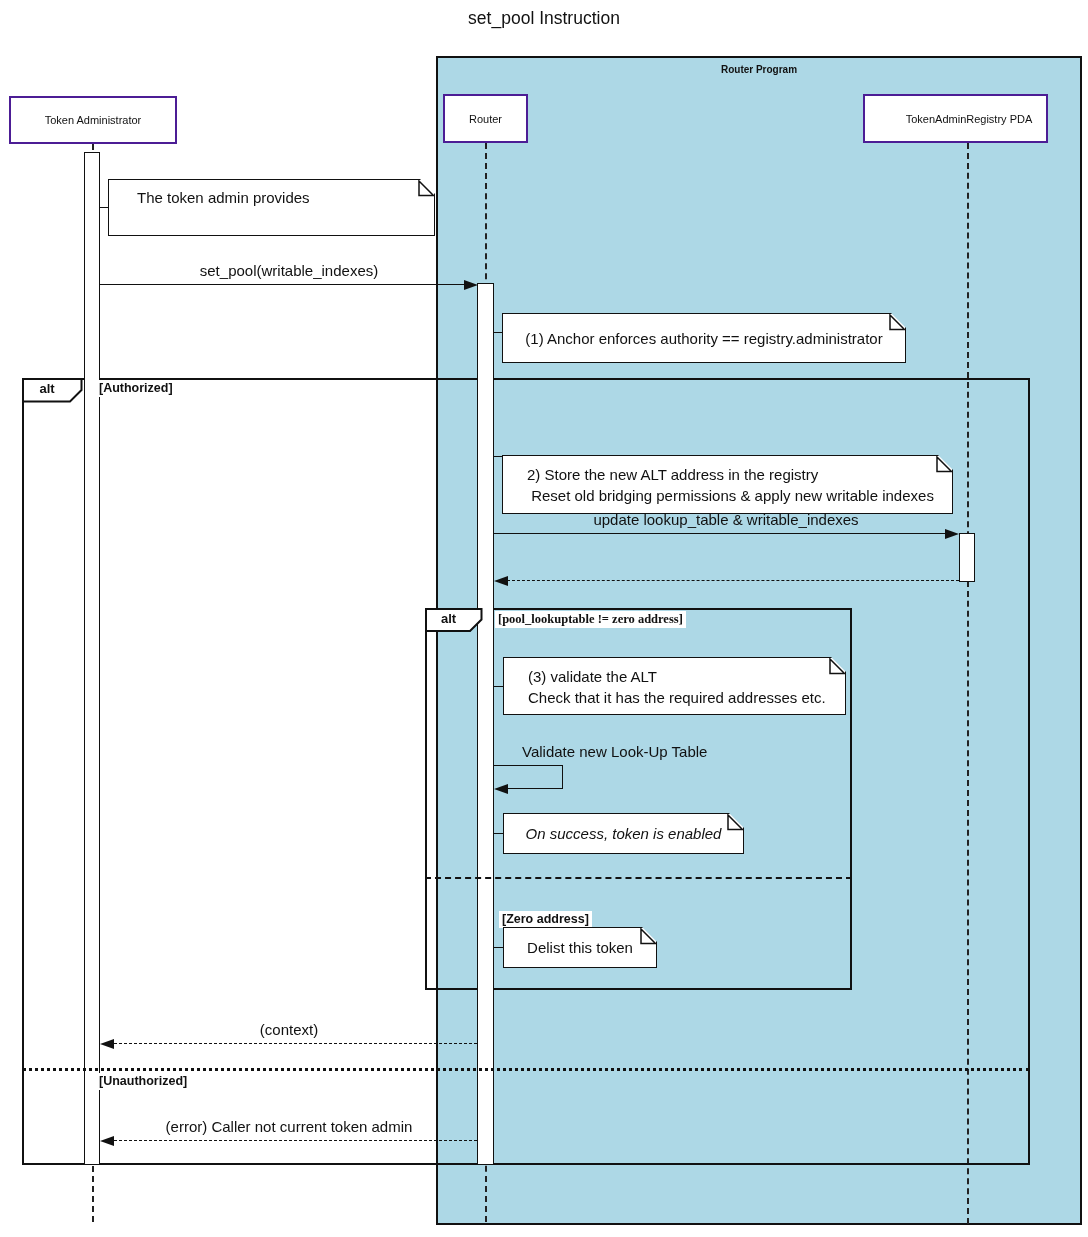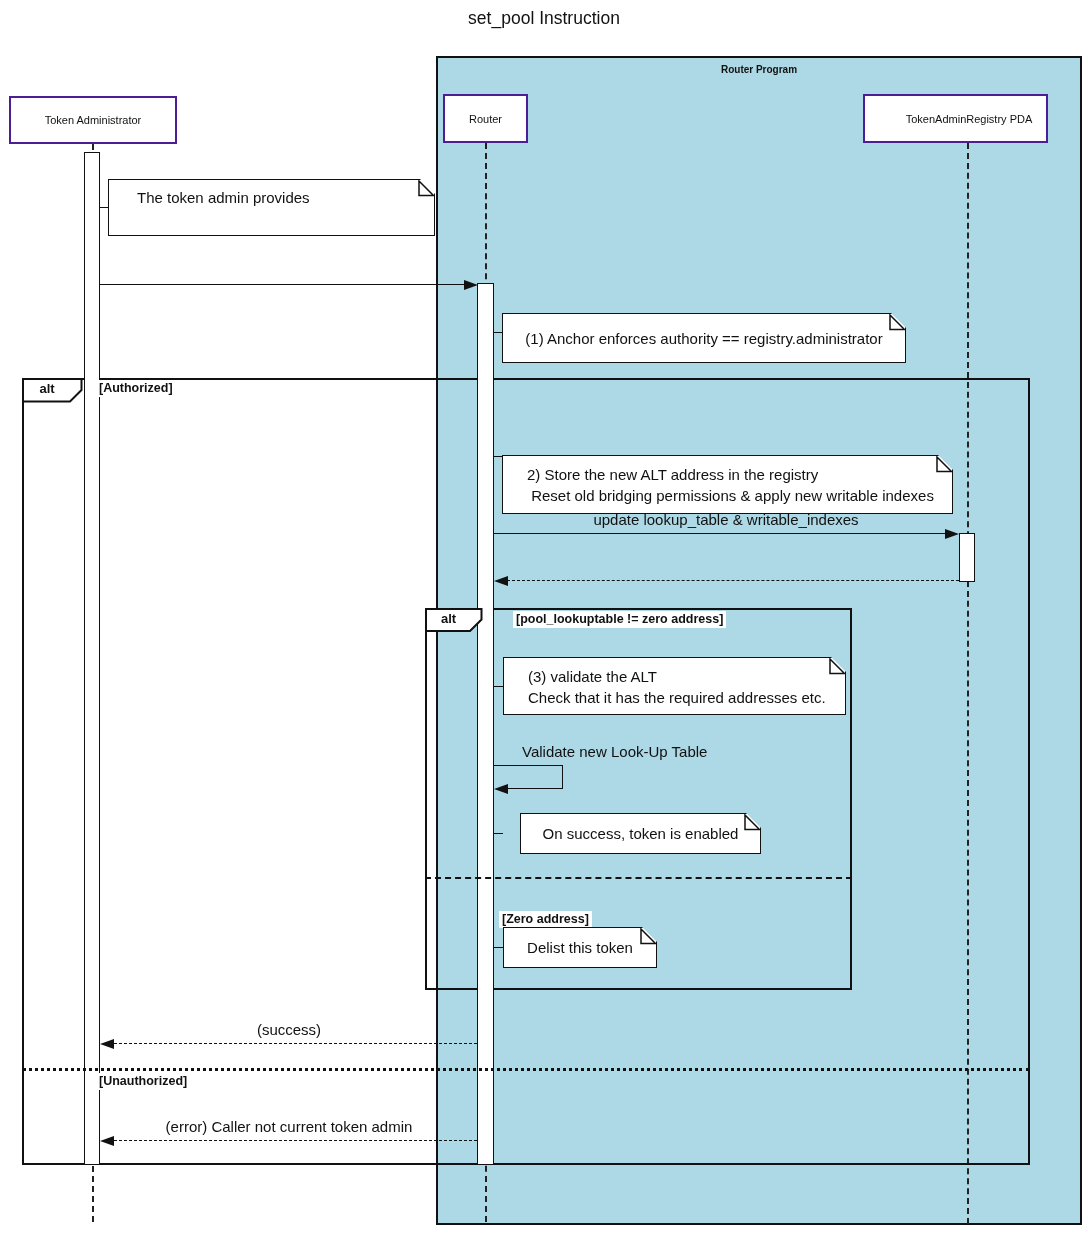--- a/index.html
+++ b/index.html
@@ -76,32 +76,33 @@
   </div>
   <div class="abs guard" style="left:96px;top:380px;">[Authorized]</div>
   <div class="abs guard" style="left:96px;top:1073px;">[Unauthorized]</div>
 
   <div class="abs" style="left:425px;top:608px;width:58px;height:24px;">
     <svg width="58" height="24" viewBox="0 0 58 24">
       <path d="M1,1 H56.5 V11.5 L45,23 H1 Z" fill="#ffffff" stroke="#111" stroke-width="2"></path>
     </svg>
     <div class="abs alt-op" style="left:0;top:3px;width:47px;">alt</div>
   </div>
-  <div class="abs guard" style="left:513px;top:611px;">[pool_lookuptable != zero address]</div>
+  <div class="abs guard" style="left:495px;top:611px;font-family:Liberation Serif, serif;">[pool_lookuptable != zero address]</div>
   <div class="abs guard" style="left:499px;top:911px;">[Zero address]</div>
 
   <div class="abs mline" style="left:99px;top:207px;width:10px;"></div>
   <div class="abs note on-white" style="left:108px;top:179px;width:327px;height:57px;padding:7px 0 0 28px;">
     <div class="cut"></div>
     <svg class="fold" width="17" height="17" viewBox="0 0 17 17">
       <path d="M1,1 L15.5,15.5 L1,15.5 Z" fill="#fff" stroke="#111" stroke-width="1.5"></path>
     </svg>
     <div class="nline">The token admin provides</div>
   </div>
 
+  <div class="abs mlabel" style="left:100px;top:262px;width:378px;">set_pool(writable_indexes)</div>
   <div class="abs mline" style="left:100px;top:284px;width:365px;"></div>
   <div class="abs arr arr-r" style="left:464px;top:279.5px;"></div>
 
   <div class="abs mline" style="left:494px;top:332px;width:9px;"></div>
   <div class="abs note note-center" style="left:502px;top:313px;width:404px;height:50px;">
     <div class="cut"></div>
     <svg class="fold" width="17" height="17" viewBox="0 0 17 17">
       <path d="M1,1 L15.5,15.5 L1,15.5 Z" fill="#fff" stroke="#111" stroke-width="1.5"></path>
     </svg>
     <div class="nline">(1) Anchor enforces authority == registry.administrator</div>
@@ -134,38 +135,38 @@
     <div class="nline">Check that it has the required addresses etc.</div>
   </div>
 
   <div class="abs mlabel" style="left:522px;top:743px;width:200px;text-align:left;">Validate new Look-Up Table</div>
   <div class="abs mline" style="left:494px;top:765px;width:69px;"></div>
   <div class="abs vline" style="left:561.5px;top:765px;height:23px;"></div>
   <div class="abs mline" style="left:507px;top:788px;width:56px;"></div>
   <div class="abs arr arr-l" style="left:494px;top:783.5px;"></div>
 
   <div class="abs mline" style="left:494px;top:833px;width:9px;"></div>
-  <div class="abs note note-center" style="left:520px;top:813px;width:241px;height:41px;">
+  <div class="abs note note-center" style="left:503px;top:813px;width:241px;height:41px;font-style:italic;">
     <div class="cut"></div>
     <svg class="fold" width="17" height="17" viewBox="0 0 17 17">
       <path d="M1,1 L15.5,15.5 L1,15.5 Z" fill="#fff" stroke="#111" stroke-width="1.5"></path>
     </svg>
     <div class="nline">On success, token is enabled</div>
   </div>
 
   <div class="abs mline" style="left:494px;top:947px;width:9px;"></div>
   <div class="abs note note-center" style="left:503px;top:927px;width:154px;height:41px;">
     <div class="cut"></div>
     <svg class="fold" width="17" height="17" viewBox="0 0 17 17">
       <path d="M1,1 L15.5,15.5 L1,15.5 Z" fill="#fff" stroke="#111" stroke-width="1.5"></path>
     </svg>
     <div class="nline">Delist this token</div>
   </div>
 
-  <div class="abs mlabel" style="left:100px;top:1021px;width:378px;">(success)</div>
+  <div class="abs mlabel" style="left:100px;top:1021px;width:378px;">(context)</div>
   <div class="abs mline dash" style="left:114px;top:1043px;width:363px;"></div>
   <div class="abs arr arr-l" style="left:100px;top:1038.5px;"></div>
 
   <div class="abs mlabel" style="left:100px;top:1118px;width:378px;">(error) Caller not current token admin</div>
   <div class="abs mline dash" style="left:114px;top:1140px;width:363px;"></div>
   <div class="abs arr arr-l" style="left:100px;top:1135.5px;"></div>
 
 </div>
 
 </body></html>

